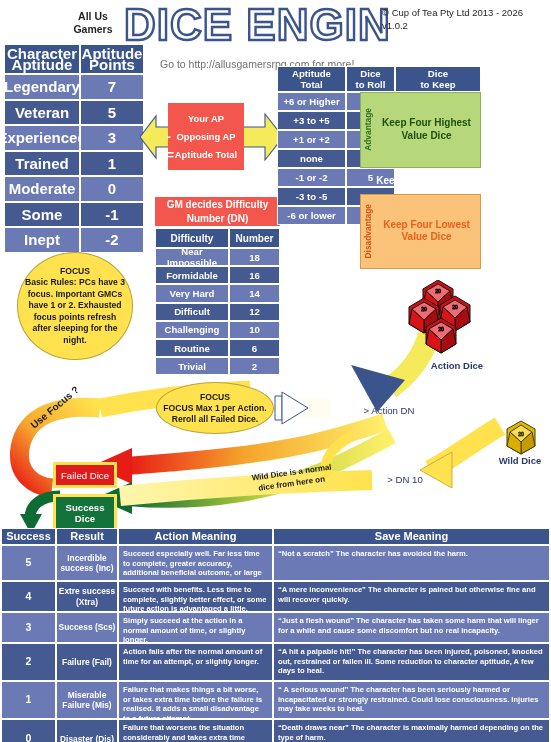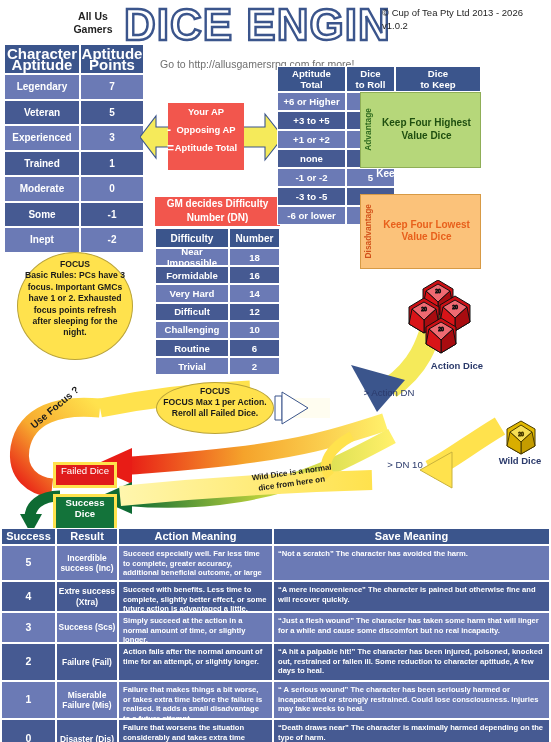--- a/index.html
+++ b/index.html
@@ -1,19 +1,19 @@
 <!DOCTYPE html>
 <html><head>
 <meta charset="utf-8">
 <style>
   html,body{margin:0;padding:0;background:#ffffff;}
   body{width:551px;height:742px;position:relative;overflow:hidden;
        font-family:"Liberation Sans",sans-serif;color:#2b3a6b;}
   .abs{position:absolute;}
-  .ctr{display:flex;justify-content:center;text-align:center;}
+  .ctr{display:flex;align-items:center;justify-content:center;text-align:center;}
 
   
   #hdr-allus{left:58px;top:10px;width:70px;font-size:10.5px;font-weight:bold;
              color:#1f1f1f;text-align:center;line-height:13px;}
   #logo{left:120px;top:2px;width:268px;height:48px;}
   #logo svg{display:block;}
   #copy{left:382px;top:6px;width:170px;font-size:9.5px;color:#1f1f1f;line-height:13px;}
   #goto{left:160px;top:58px;width:330px;font-size:10.5px;color:#6f6f6f;}
 
   
@@ -23,21 +23,21 @@
   .hd{background:#3b558c;}
   .lt{background:#6b7ab5;}
   .dk{background:#465a92;}
 
   
   #tbl-apt{left:4px;top:44px;width:140px;}
   #tbl-apt .r{display:flex;}
   #tbl-apt .c1{width:76px;}
   #tbl-apt .c2{width:64px;}
   #tbl-apt .hrow .cell{height:30px;font-size:15px;}
-  #tbl-apt .drow .cell{height:25.5px;font-size:10px;}
+  #tbl-apt .drow .cell{height:25.5px;font-size:15px;}
 
   
   #focus1{left:17px;top:252px;width:116px;height:108px;border-radius:50%;
           background:#ffe24d;border:1.2px solid #b9a33a;
           font-size:8.6px;font-weight:bold;color:#1a1a1a;line-height:11.4px;
           padding:6px 7px;box-sizing:border-box;}
 
   
   #apbox{left:168px;top:103px;width:76px;height:67px;background:#f2564d;
          color:#ffffff;font-weight:bold;font-size:9.4px;}

